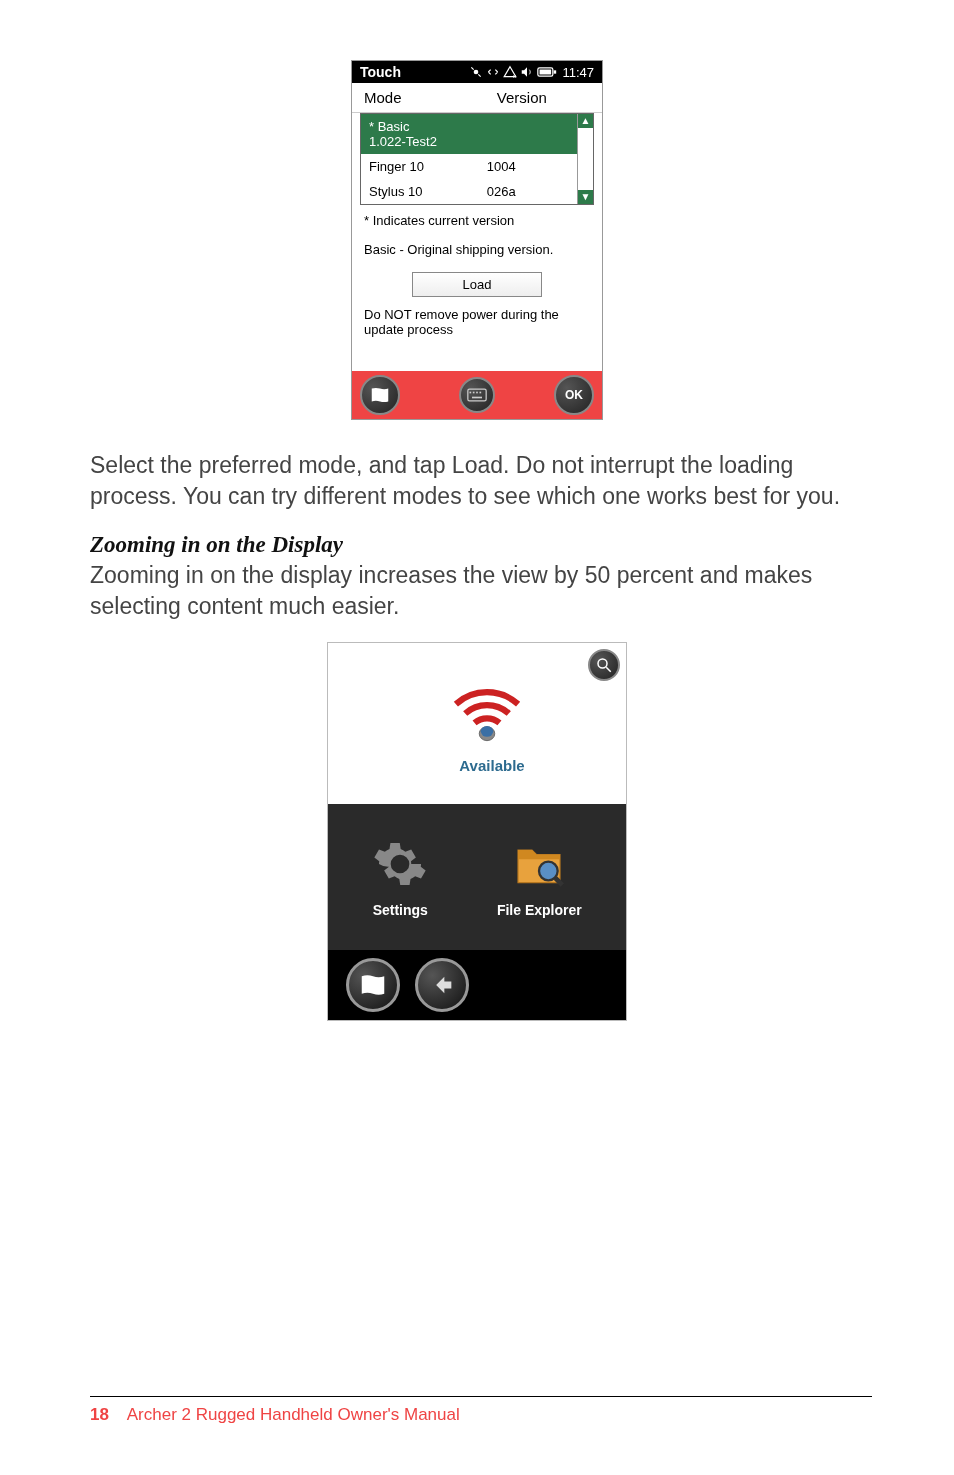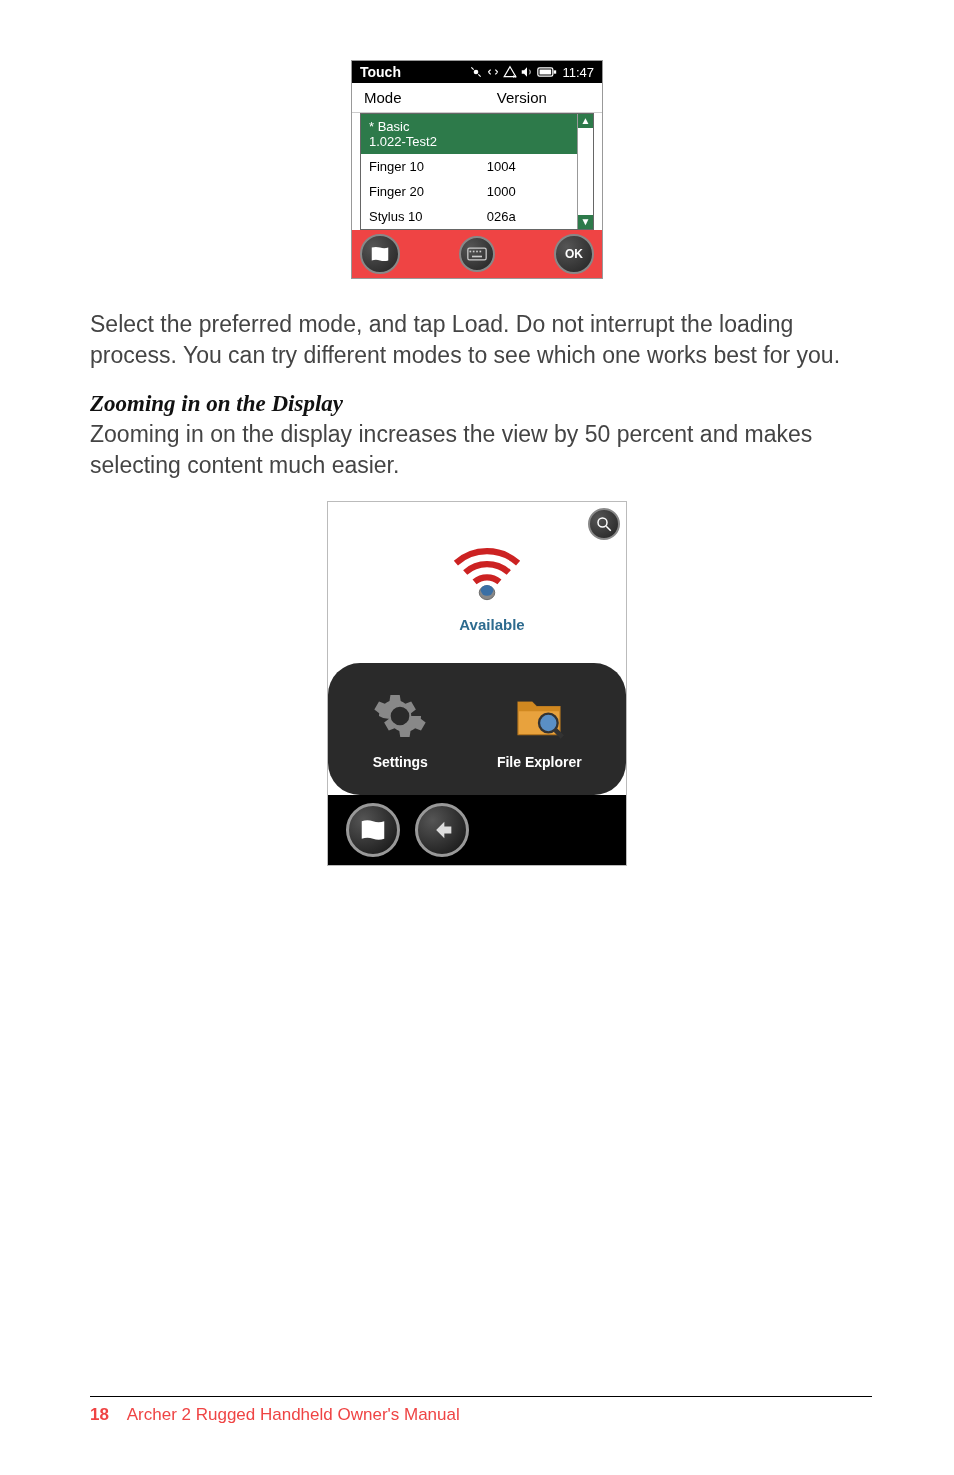--- a/index.html
+++ b/index.html
@@ -161,22 +161,21 @@
       font-family: Tahoma, sans-serif;
       font-weight: bold;
       font-size: 15px;
       color: #2d6b8f;
       margin-left: 30px;
     }
     .ss2-mid {
       background: #2a2a2a;
       display: flex;
       justify-content: space-around;
-      padding: 25px 10px;
-      border-radius: 32px;
+      padding: 32px 10px;
     }
     .tile {
       text-align: center;
       color: #fff;
       font-family: Tahoma, sans-serif;
       font-size: 14px;
       font-weight: bold;
     }
     .tile .icon-wrap { margin-bottom: 10px; display:flex; justify-content:center; }
     .ss2-bottom {
@@ -248,31 +247,35 @@
   <div class="table-body">
     <div class="table-row selected">
       <div class="c1">* Basic</div>
       <div class="c2">1.022-Test2</div>
     </div>
     <div class="table-row">
       <div class="c1">Finger 10</div>
       <div class="c2">1004</div>
     </div>
     <div class="table-row">
-      <div class="c1">Finger 20</div>
-      <div class="c2">1000</div>
-    </div>
-    <div class="table-row">
       <div class="c1">Stylus 10</div>
       <div class="c2">026a</div>
     </div>
     <div class="scroll-strip">
       <div class="scroll-arrow">▲</div>
       <div class="scroll-arrow">▼</div>
     </div>
+  </div>
+  <div class="notes">
+    <p>* Indicates current version</p>
+    <p>Basic - Original shipping version.</p>
+    <div class="load-btn-wrap">
+      <span class="load-btn">Load</span>
+    </div>
+    <p>Do NOT remove power during the update process</p>
   </div>
   <div class="bottombar">
     <div class="round-btn">
       <svg width="22" height="22" viewBox="0 0 24 24">
           <path d="M3 5c3-1 6-1 9 0 3 1 6 1 9 0v14c-3 1-6 1-9 0-3-1-6-1-9 0V5z" fill="#fff"></path>
         </svg>
     </div>
     <div class="round-btn small">
       <svg width="20" height="14" viewBox="0 0 24 16">
           <rect x="1" y="1" width="22" height="14" rx="2" fill="none" stroke="#ccc" stroke-width="1.5"></rect>

